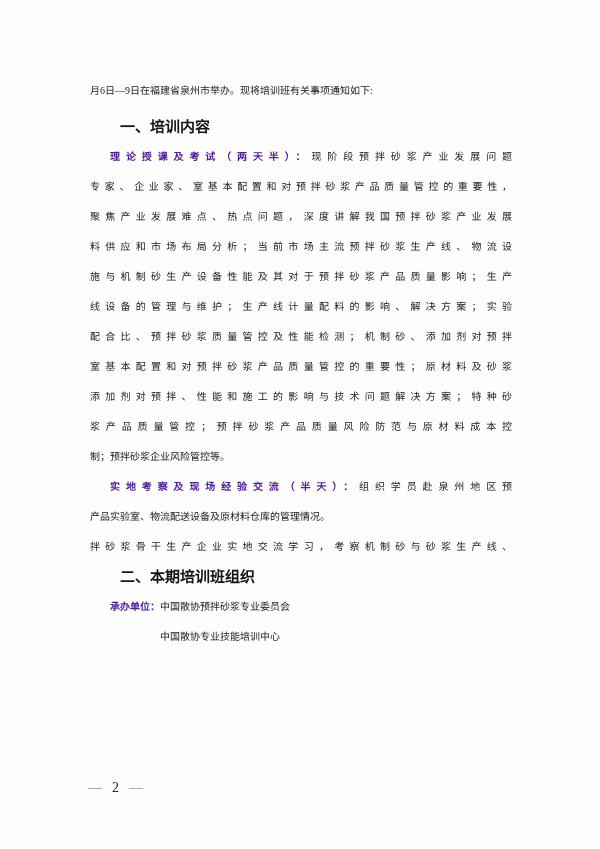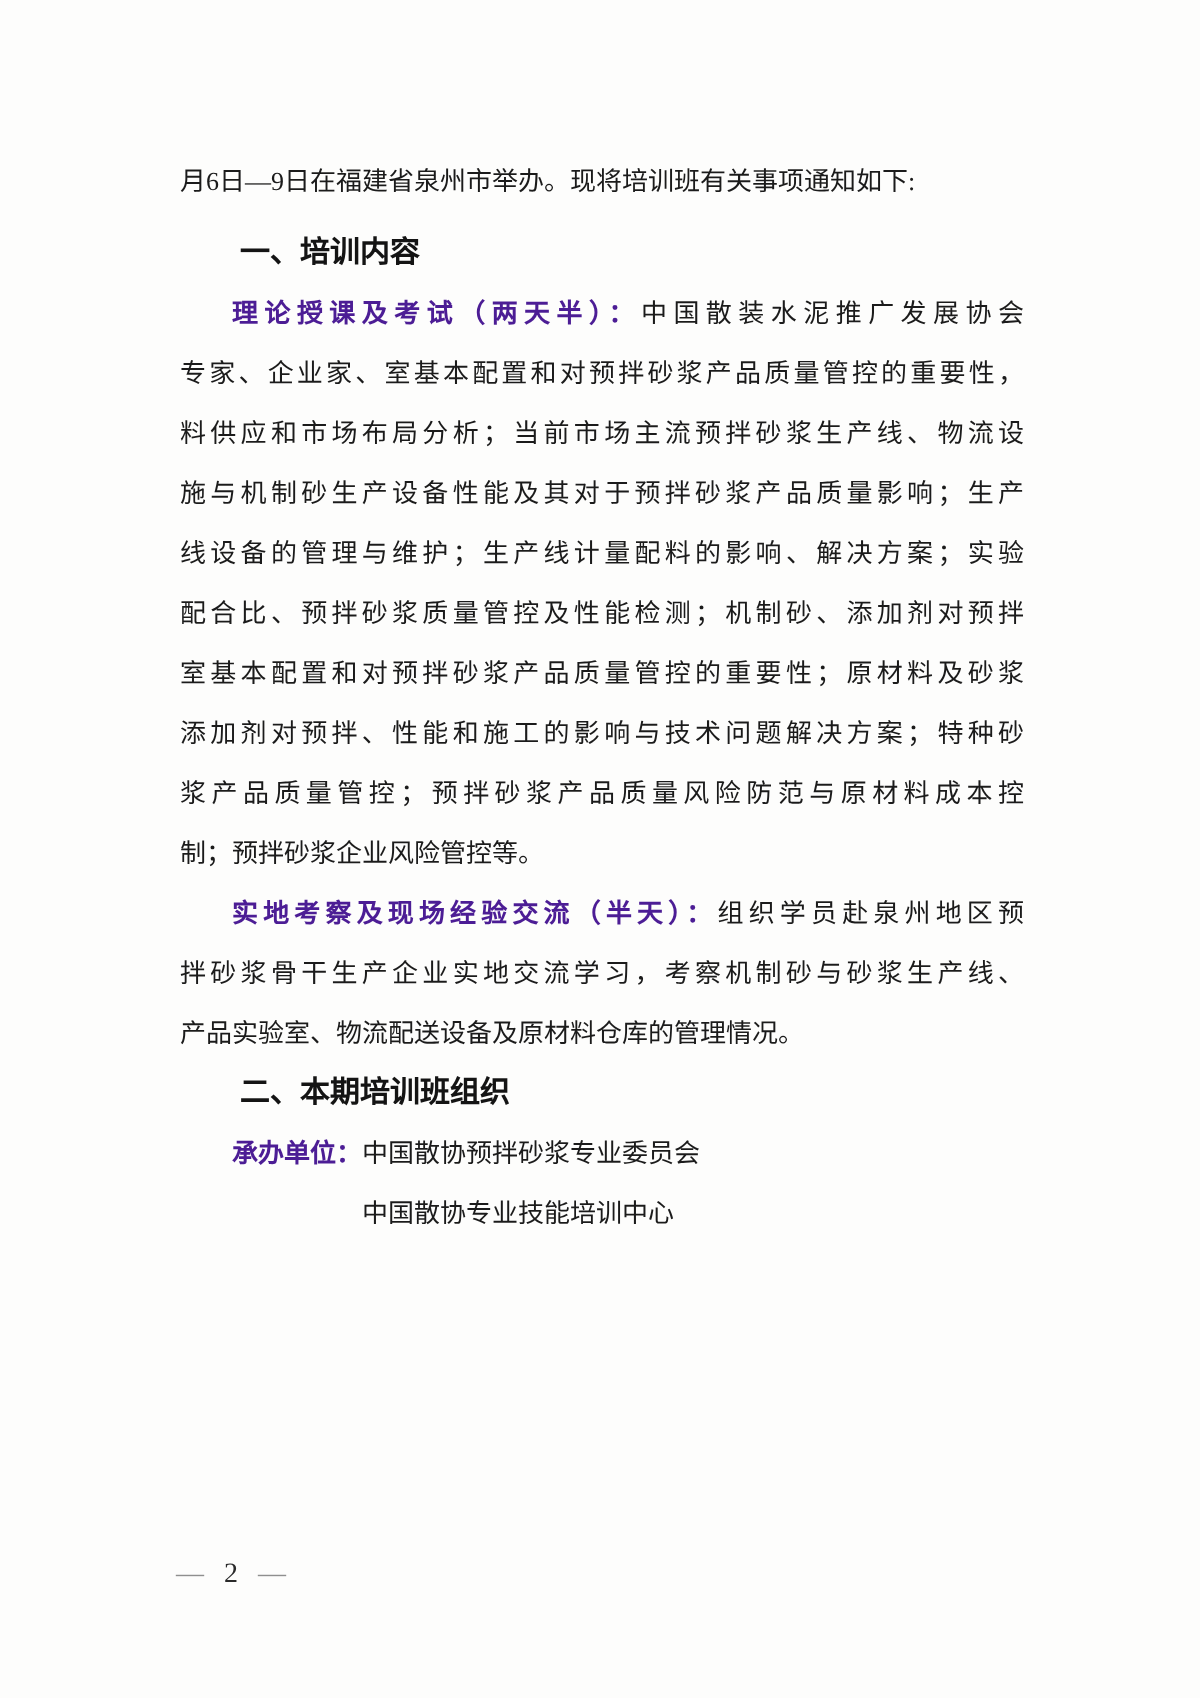--- a/index.html
+++ b/index.html
@@ -17,21 +17,21 @@
     position: absolute;
     inset: 0;
   }
   .content {
     position: absolute;
     left: 90px;
     top: 76px;
     width: 422px;
   }
   .line {
-    font-size: 13px;
+    font-size: 10px;
     line-height: 30px;
     min-height: 30px;
     text-align: left;
   }
   .just {
     text-align: justify;
     text-align-last: justify;
     text-justify: inter-character;
   }
   .ind2 { text-indent: 2em; }
@@ -68,36 +68,37 @@
 </head>
 <body>
 
 <div class="page">
   <div class="content">
 
     <div class="line">月6日—9日在福建省泉州市举办。现将培训班有关事项通知如下:</div>
 
     <div class="line head head-gap ind2">一、培训内容</div>
 
-    <div class="line just ind2"><span class="b">理论授课及考试（两天半）：</span><span>中国散装水泥推广发展协会</span></div>
+    <div class="line just ind2"><span class="b">理论授课及考试（两天半）：</span><span>现阶段预拌砂浆产业发展问题</span></div>
 
     <div class="line just">专家、企业家、室基本配置和对预拌砂浆产品质量管控的重要性，</div>
+    <div class="line just">聚焦产业发展难点、热点问题，深度讲解我国预拌砂浆产业发展</div>
     <div class="line just">料供应和市场布局分析；当前市场主流预拌砂浆生产线、物流设</div>
     <div class="line just">施与机制砂生产设备性能及其对于预拌砂浆产品质量影响；生产</div>
     <div class="line just">线设备的管理与维护；生产线计量配料的影响、解决方案；实验</div>
     <div class="line just">配合比、预拌砂浆质量管控及性能检测；机制砂、添加剂对预拌</div>
     <div class="line just">室基本配置和对预拌砂浆产品质量管控的重要性；原材料及砂浆</div>
     <div class="line just">添加剂对预拌、性能和施工的影响与技术问题解决方案；特种砂</div>
     <div class="line just">浆产品质量管控；预拌砂浆产品质量风险防范与原材料成本控</div>
     <div class="line">制；预拌砂浆企业风险管控等。</div>
 
     <div class="line just ind2"><span class="b">实地考察及现场经验交流（半天）：</span><span>组织学员赴泉州地区预</span></div>
 
+    <div class="line">产品实验室、物流配送设备及原材料仓库的管理情况。</div>
     <div class="line just">拌砂浆骨干生产企业实地交流学习，考察机制砂与砂浆生产线、</div>
-    <div class="line">产品实验室、物流配送设备及原材料仓库的管理情况。</div>
 
     <div class="line head" style="text-indent:2em;">二、本期培训班组织</div>
 
 
     <div class="line ind2"><span class="b">承办单位：</span><span>中国散协预拌砂浆专业委员会</span></div>
 
     <div class="line ind7">中国散协专业技能培训中心</div>
 
   </div>
 

